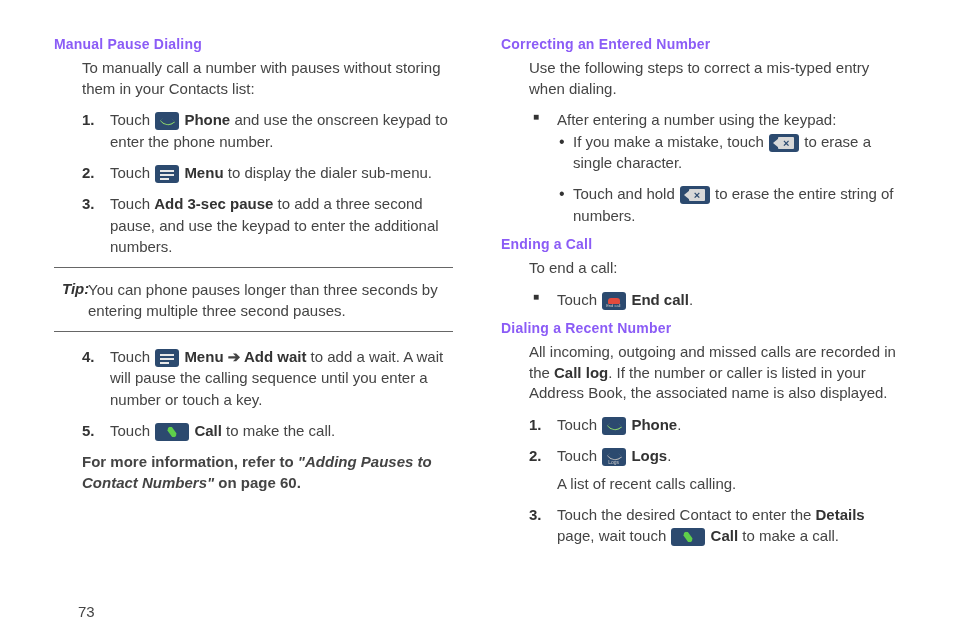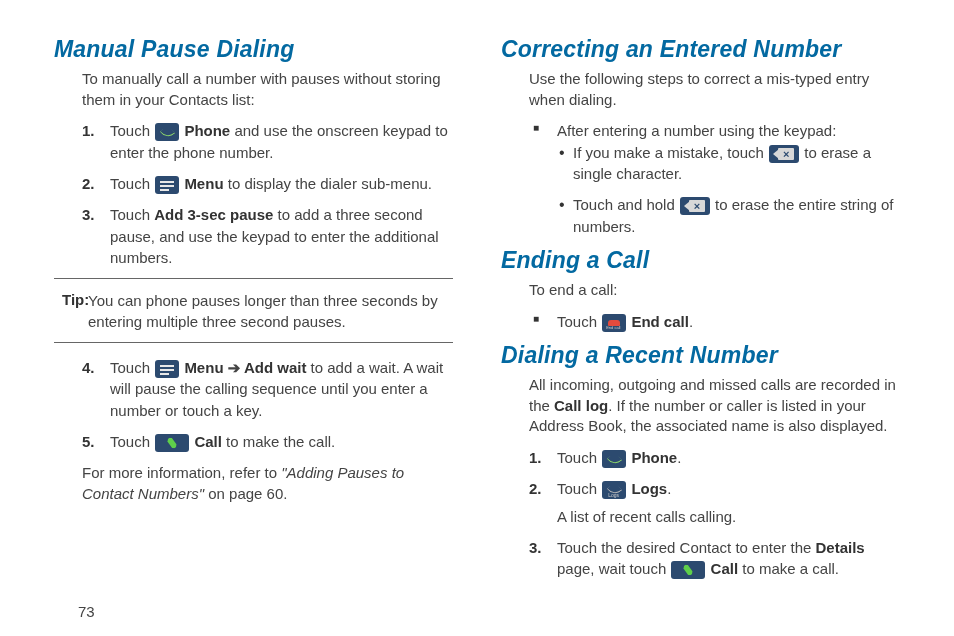--- a/index.html
+++ b/index.html
@@ -10,24 +10,23 @@
       color: #333;
       padding: 36px 54px 18px 54px;
       display: flex;
       gap: 48px;
       position: relative;
     }
     .col { flex: 1; }
     .col-left { flex: 1; }
     .col-right { flex: 1; }
     .heading {
-      color: #0369a1;
+      color: #8b5cf6;
       font-weight: bold;
-      font-style: italic;
-      font-size: 23px;
+      font-size: 14px;
       margin-bottom: 6px;
       letter-spacing: 0.2px;
     }
     .intro {
       font-size: 15px;
       line-height: 1.38;
       margin-left: 28px;
       margin-bottom: 10px;
       color: #444;
     }
@@ -92,33 +91,34 @@
     }
     .tip-box {
       border-top: 1px solid #666;
       border-bottom: 1px solid #666;
       padding: 10px 0 10px 8px;
       margin: 8px 0 14px 0;
       font-size: 15px;
       line-height: 1.4;
       color: #444;
     }
-    .tip-box .tip-label { font-weight: bold; color: #333; }
+    .tip-box .tip-label { font-weight: bold; color: #333; font-style: italic; }
     .tip-body { display: block; padding-left: 26px; margin-top: -20px; }
     .bold { font-weight: bold; color: #333; }
     .ref {
       font-style: italic;
       color: #444;
     }
     .closing {
       font-size: 15px;
       line-height: 1.4;
       margin-left: 28px;
       color: #444;
       margin-top: 4px;
+      font-weight: bold;
     }
     .page-number {
       position: absolute;
       bottom: 16px;
       left: 78px;
       font-size: 15px;
       color: #444;
     }
     .list-note {
       font-size: 15px;

